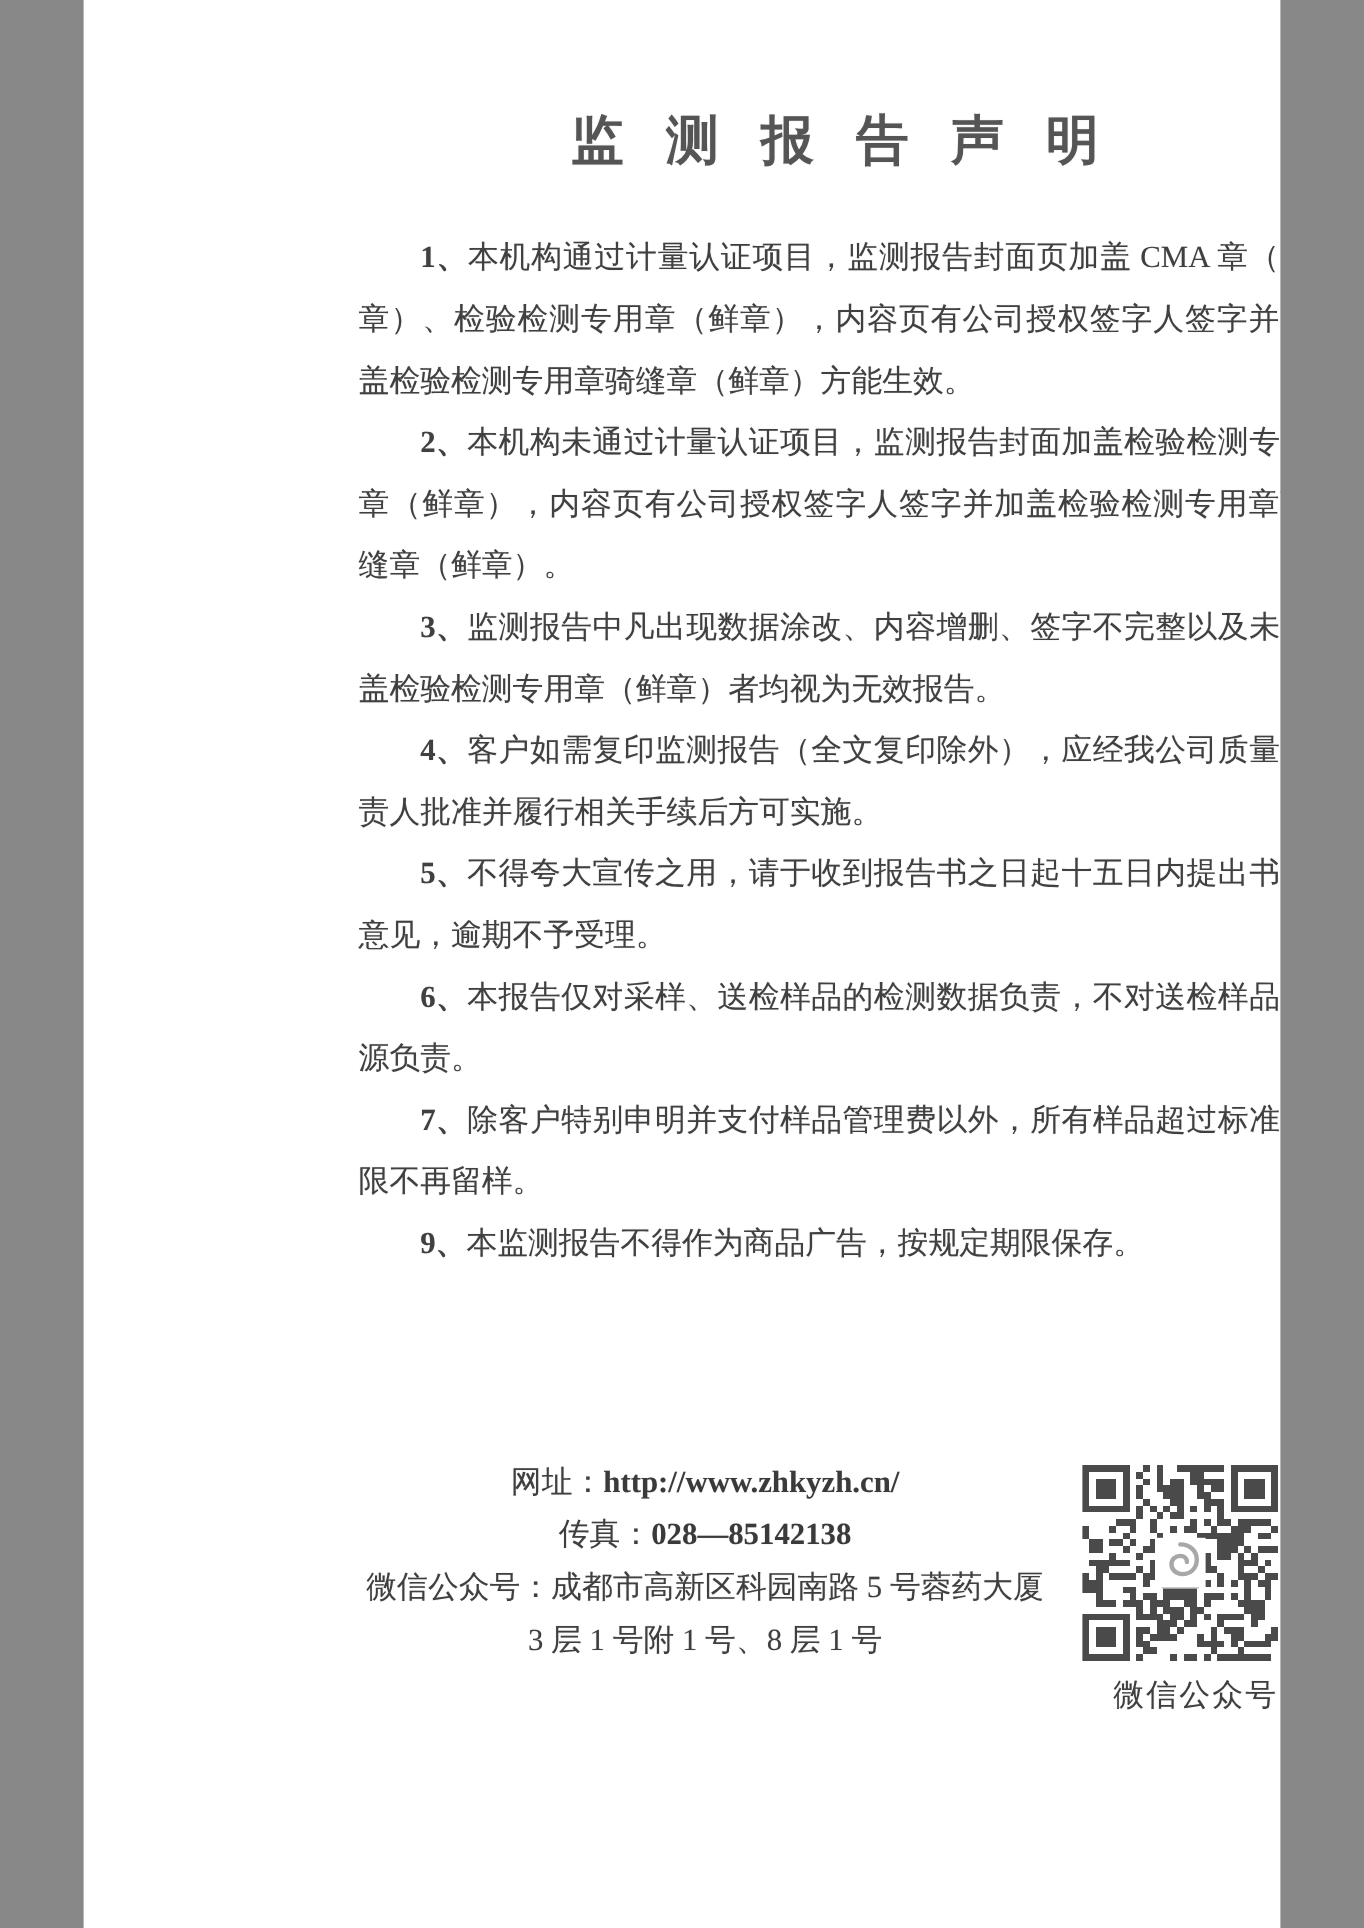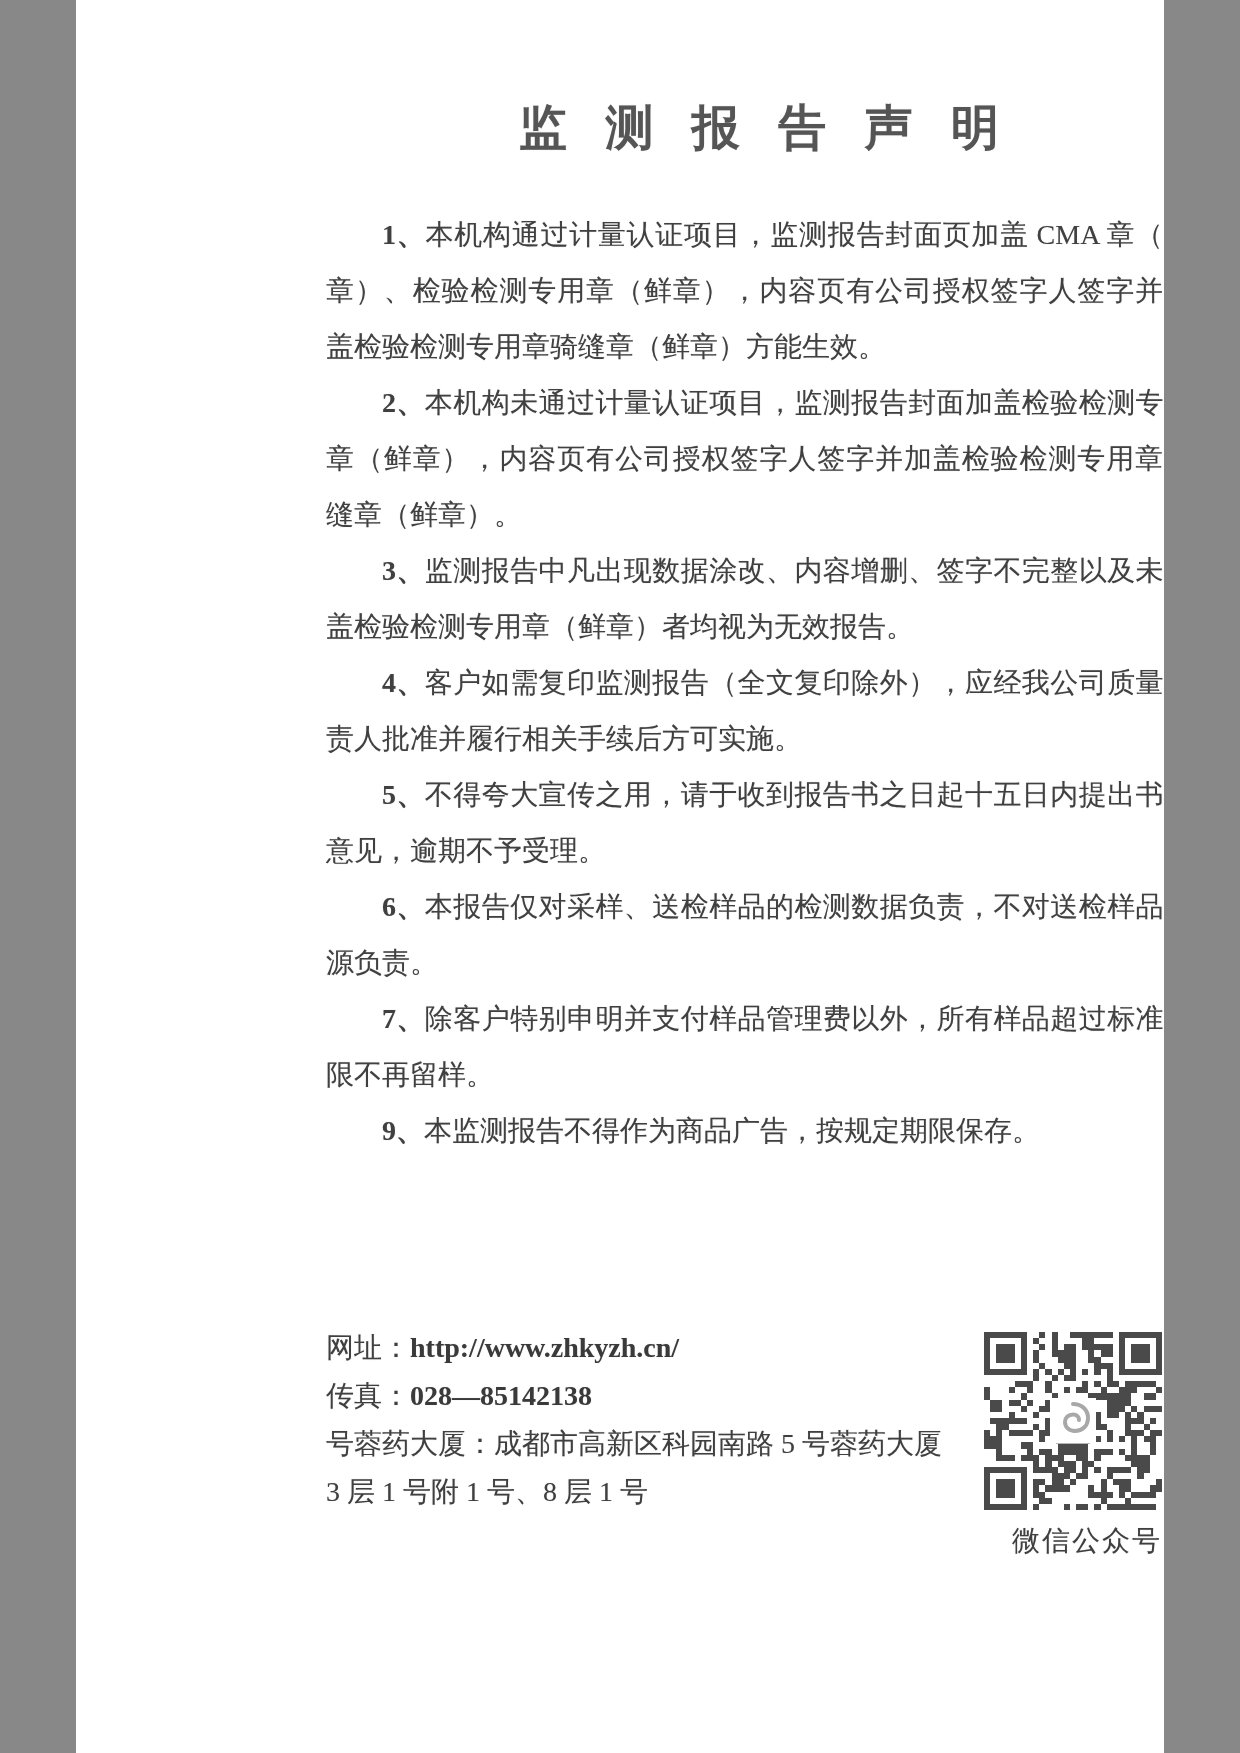--- a/index.html
+++ b/index.html
@@ -46,20 +46,21 @@
   .stmt-num { font-weight: bold; }
   .contact {
     position: absolute;
     left: 250px;
     top: 1324px;
     width: 630px;
     font-size: 28px;
     line-height: 48px;
     color: #3f3f3f;
     text-shadow: 0 0 1px rgba(70,70,70,0.30);
+    text-align: center;
   }
   .contact .row { margin: 0; }
   .contact .val { font-weight: bold; color: #3a3a3a; }
   .qr-wrap {
     position: absolute;
     left: 908px;
     top: 1330px;
     width: 178px;
     height: 182px;
   }
@@ -122,21 +123,21 @@
     <p><span class="stmt-num">4、</span><span>客户如需复印监测报告（全文复印除外），应经我公司质量负责人批准并履行相关手续后方可实施。</span></p>
     <p><span class="stmt-num">5、</span><span>不得夸大宣传之用，请于收到报告书之日起十五日内提出书面意见，逾期不予受理。</span></p>
     <p><span class="stmt-num">6、</span><span>本报告仅对采样、送检样品的检测数据负责，不对送检样品来源负责。</span></p>
     <p><span class="stmt-num">7、</span><span>除客户特别申明并支付样品管理费以外，所有样品超过标准期限不再留样。</span></p>
     <p><span class="stmt-num">9、</span><span>本监测报告不得作为商品广告，按规定期限保存。</span></p>
   </div>
 
   <div class="contact">
     <div class="row"><span>网址：</span><span class="val">http://www.zhkyzh.cn/</span></div>
     <div class="row"><span>传真：</span><span class="val">028—85142138</span></div>
-    <div class="row"><span>号蓉药大厦：</span><span>成都市高新区科园南路 5 号蓉药大厦 3 层 1 号附 1 号、8 层 1 号</span></div>
+    <div class="row"><span>微信公众号：</span><span>成都市高新区科园南路 5 号蓉药大厦 3 层 1 号附 1 号、8 层 1 号</span></div>
   </div>
 
   <div class="qr-wrap">
     <svg viewBox="0 0 29 29" shape-rendering="crispEdges">
         <g>
           <rect x="0" y="0" width="7" height="7" fill="#4a4a4a"></rect>
           <rect x="1" y="1" width="5" height="5" fill="#fff"></rect>
           <rect x="2" y="2" width="3" height="3" fill="#4a4a4a"></rect>
           <rect x="22" y="0" width="7" height="7" fill="#4a4a4a"></rect>
           <rect x="23" y="1" width="5" height="5" fill="#fff"></rect>

